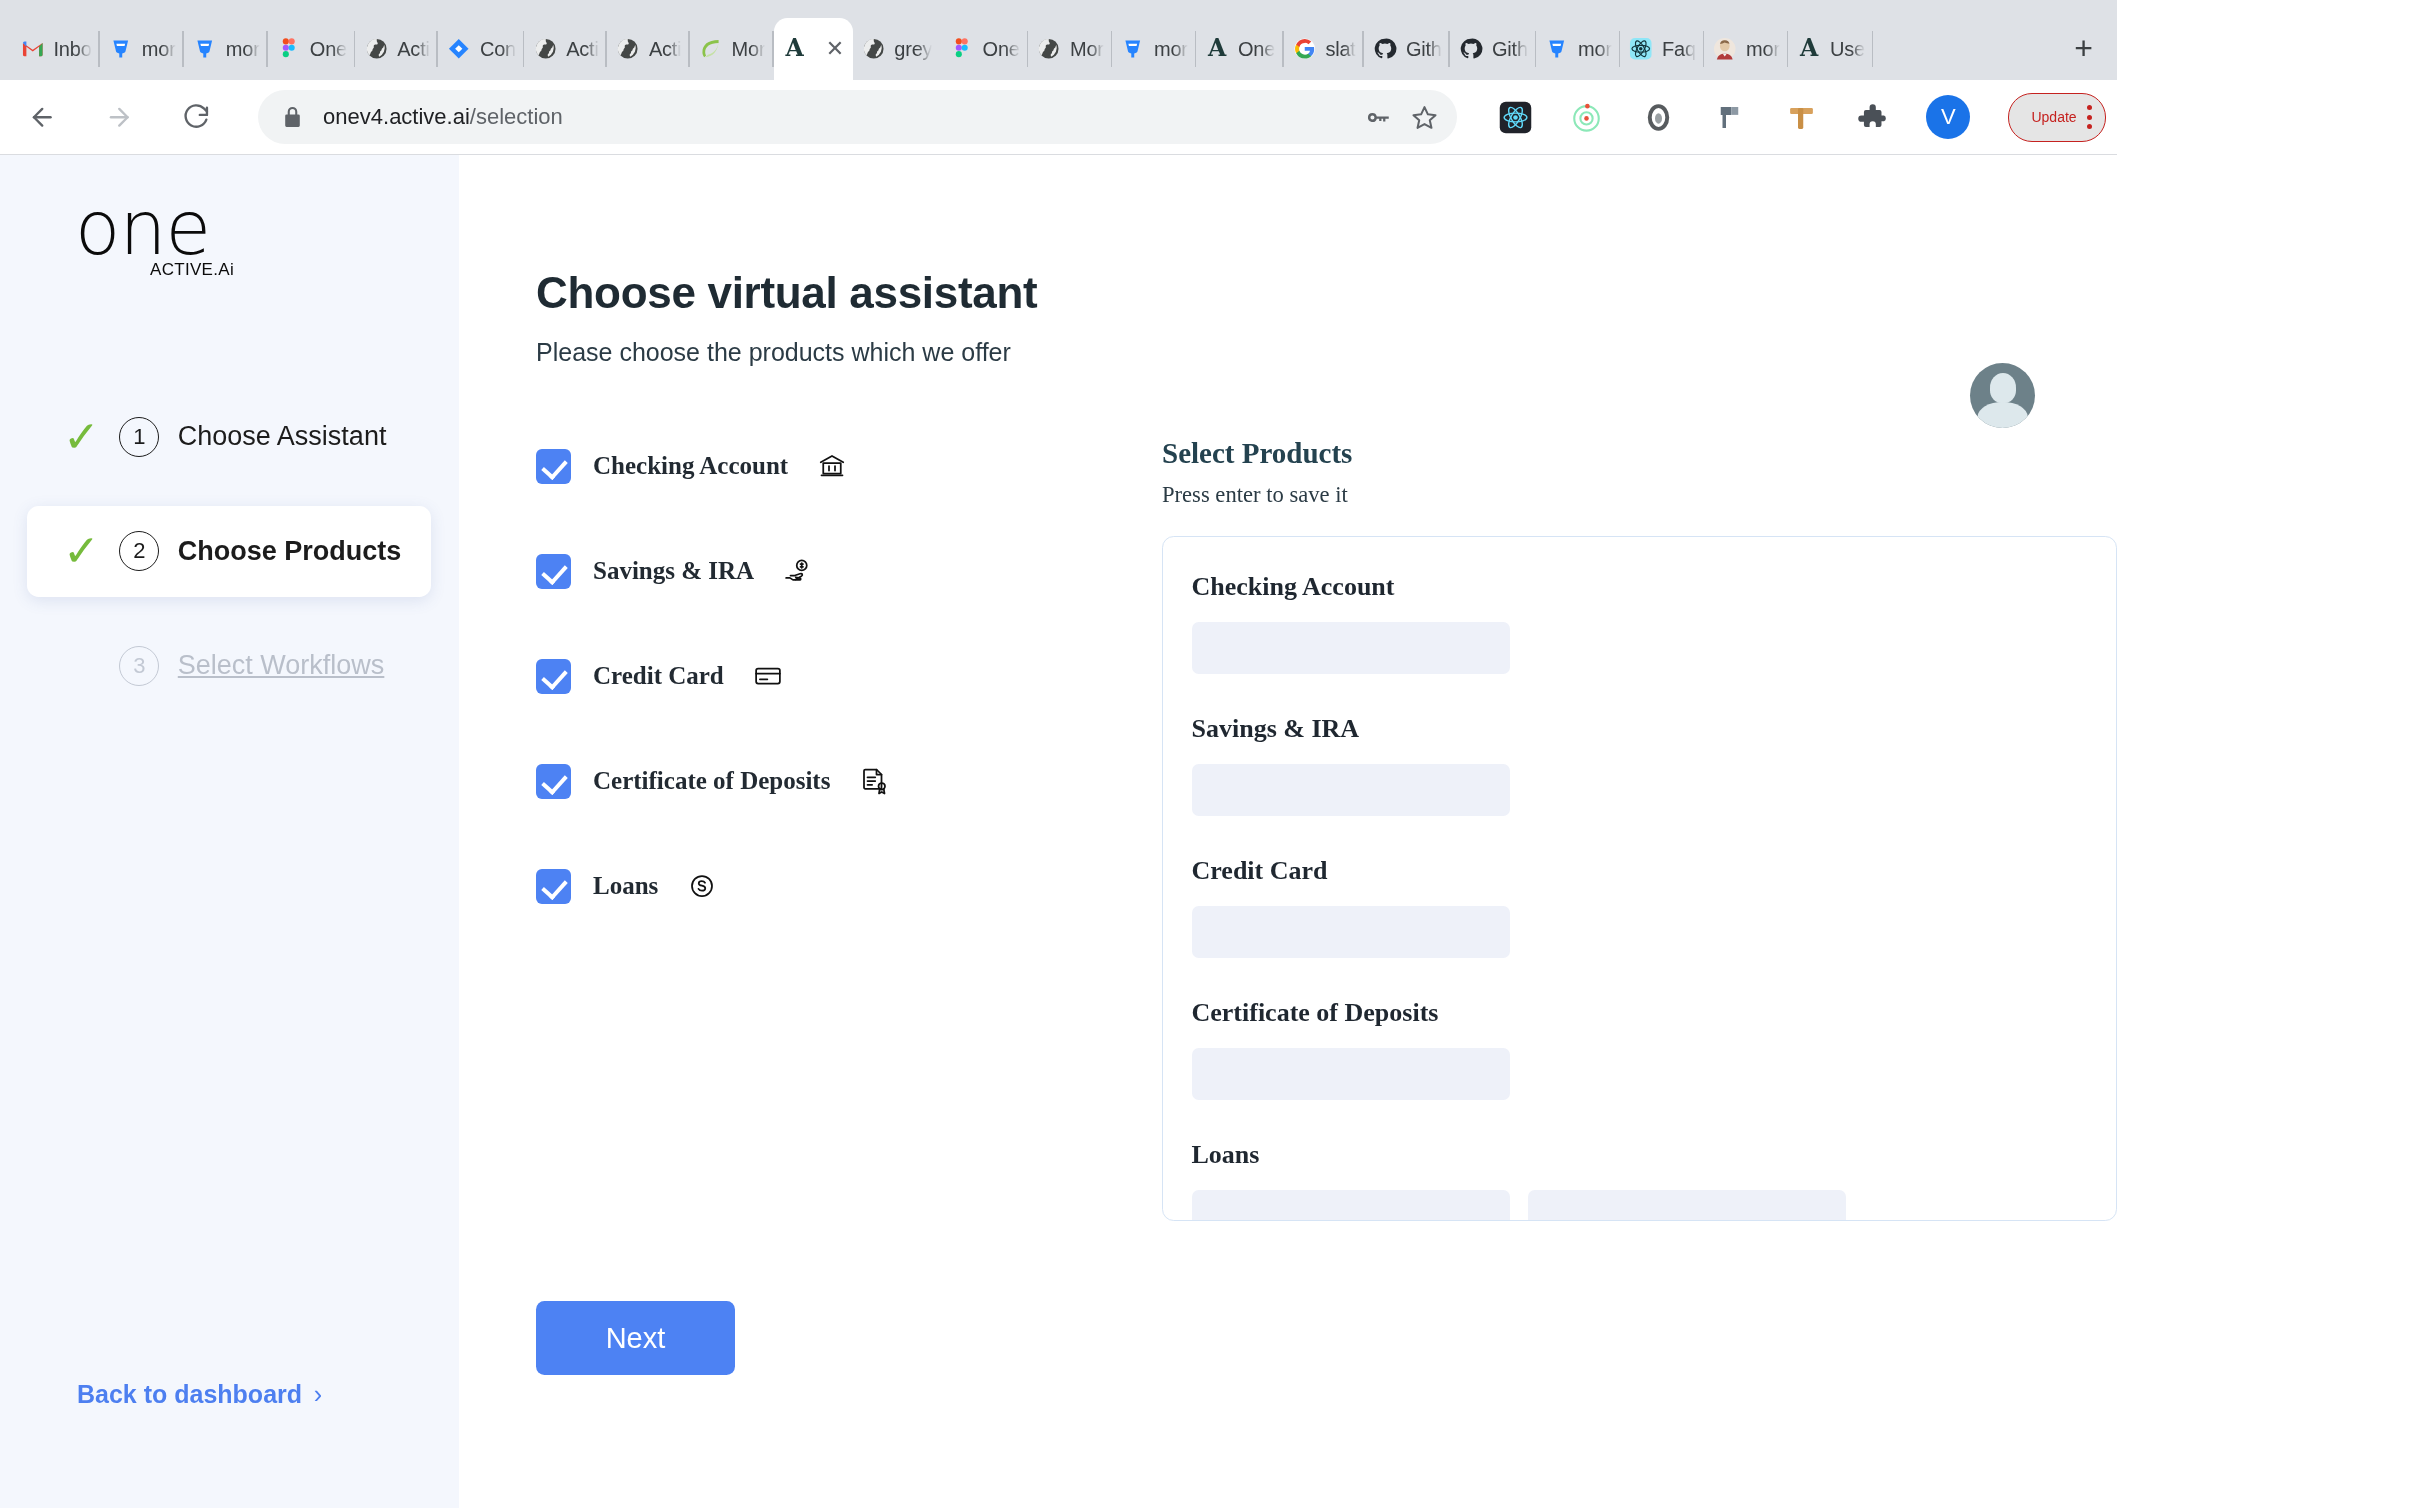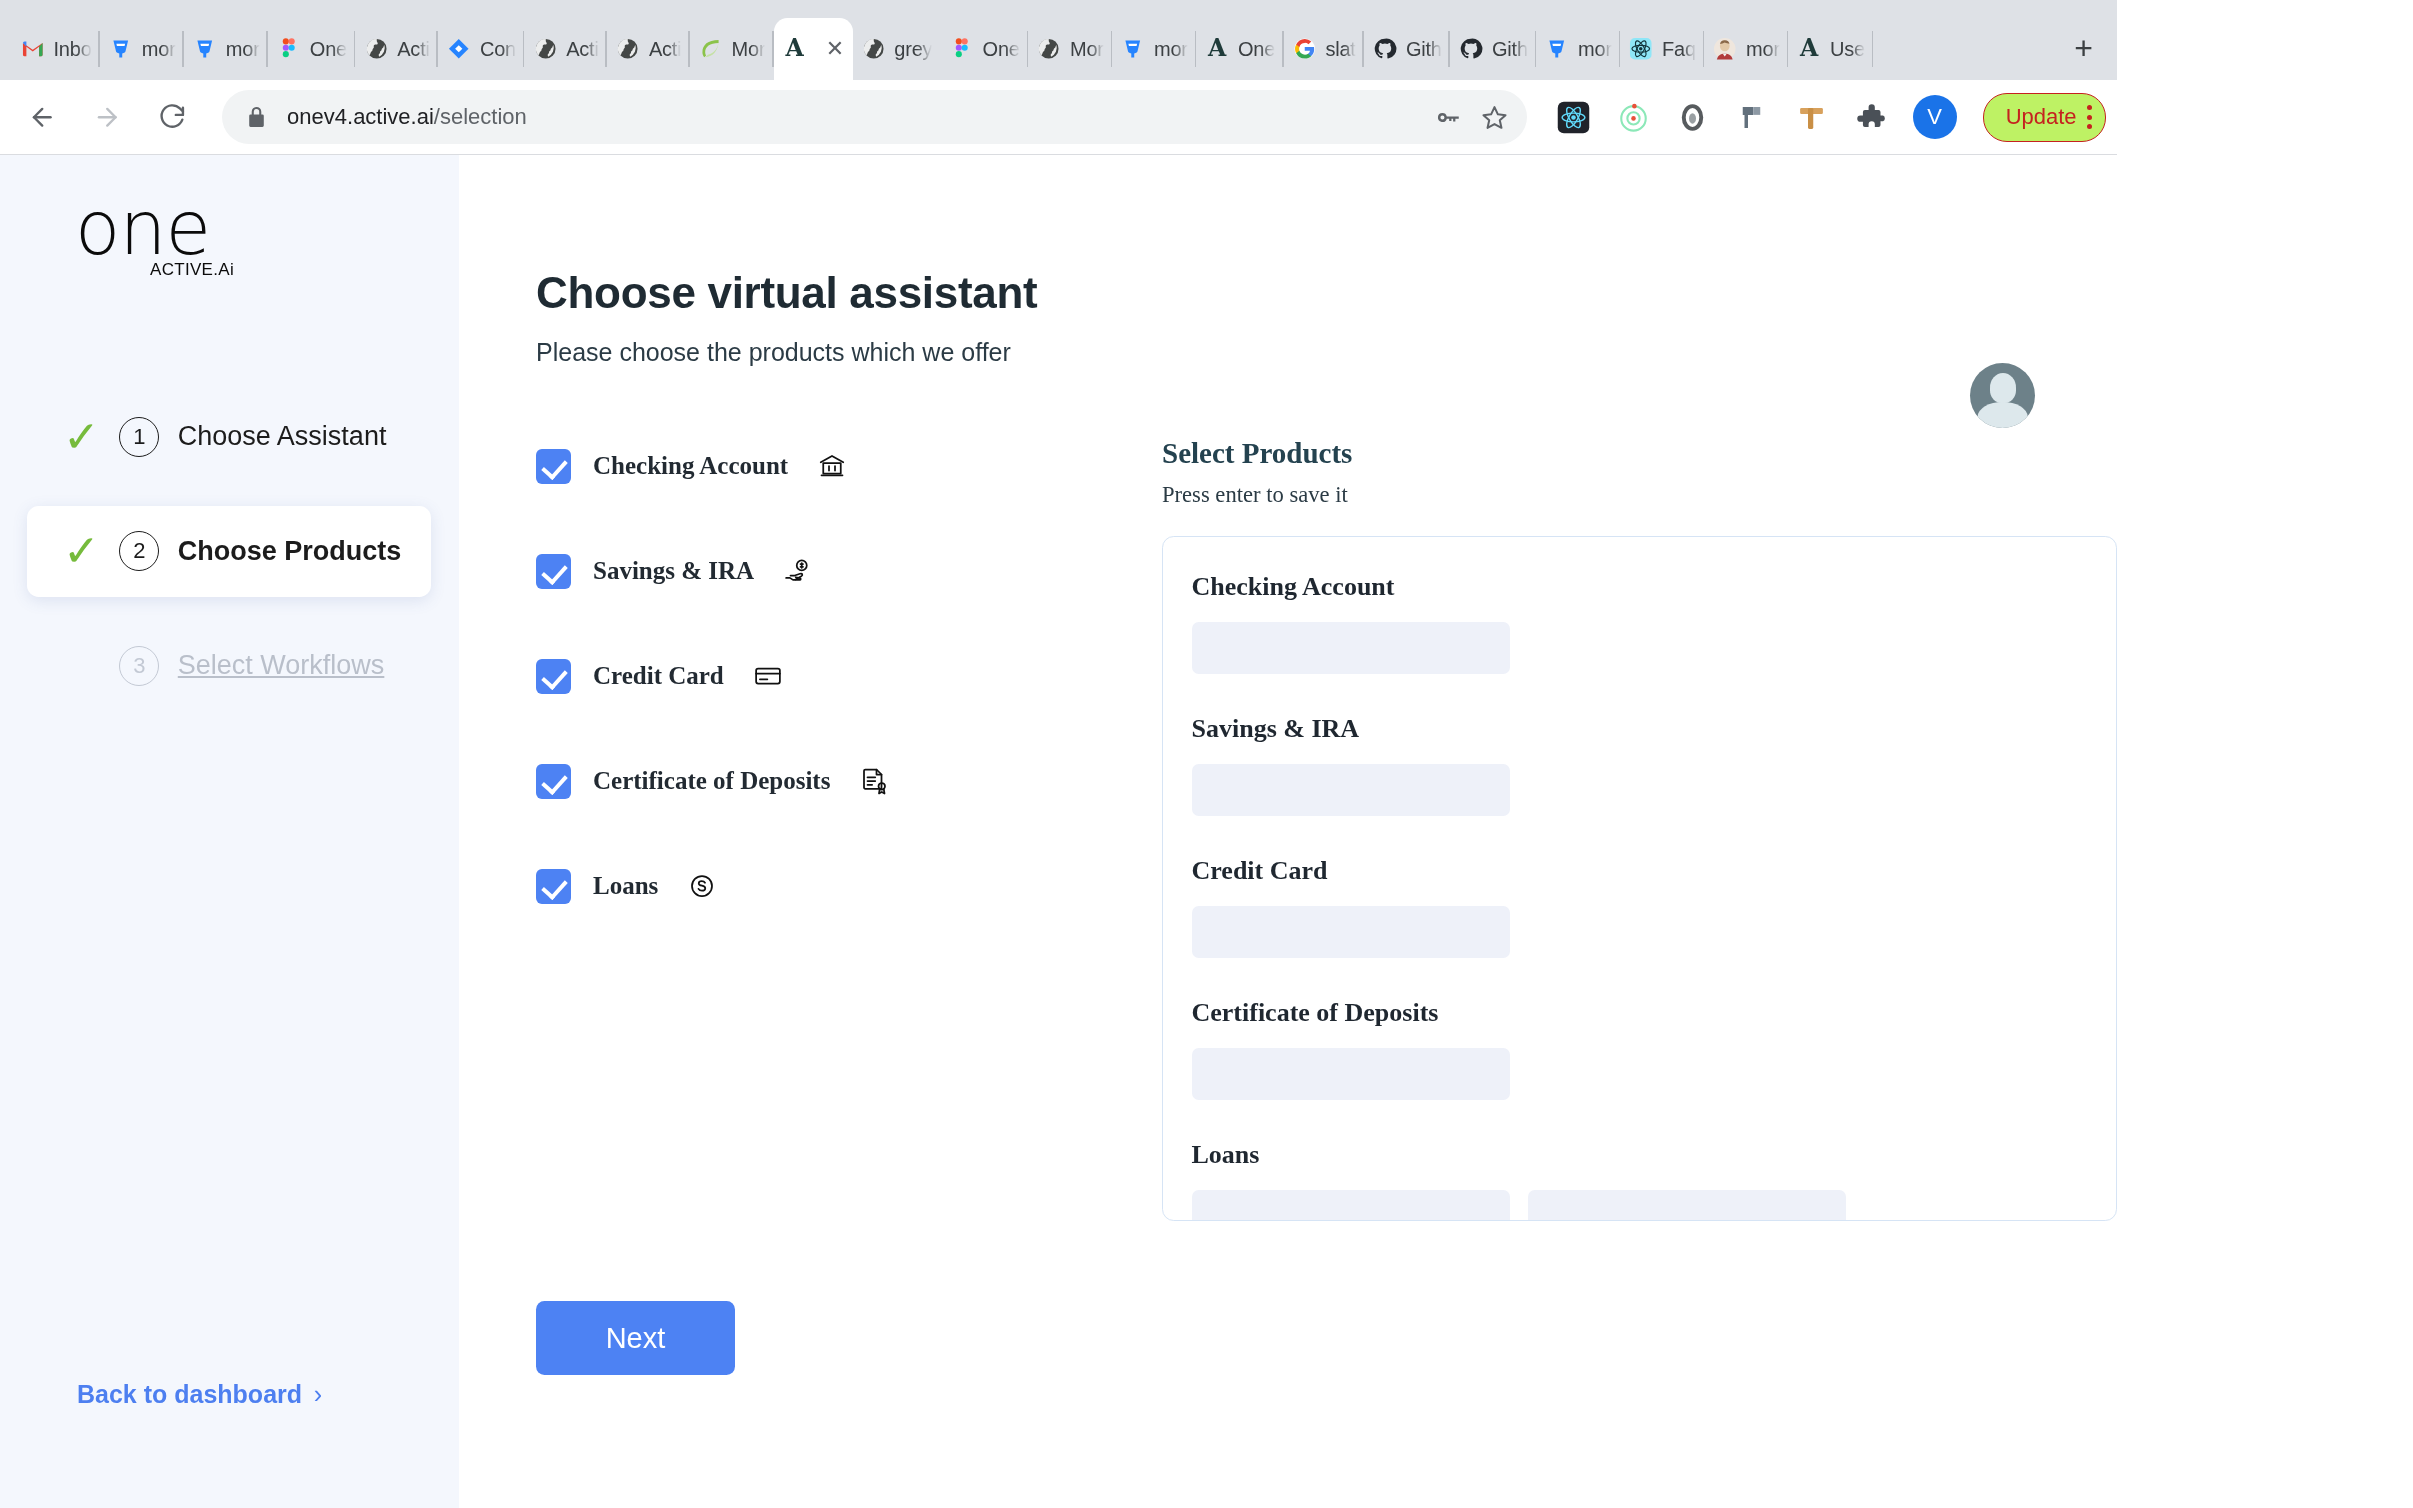--- a/index.html
+++ b/index.html
@@ -76,21 +76,21 @@
     margin: 0 0 8.4px 11.7px;
     border-radius: 50%;
   }
 
   .toolbar {
     height: 75px;
     background: #ffffff;
     display: flex;
     align-items: center;
     padding: 0 11px 0 15px;
-    gap: 11px;
+    gap: 23px;
     flex: 0 0 75px;
     border-bottom: 1.7px solid #dadce0;
   }
   .navbtn {
     width: 54px; height: 54px; border-radius: 50%;
     display: flex; align-items: center; justify-content: center;
     color: #5f6368;
     flex: 0 0 auto;
   }
   .navbtn.disabled { color: #bdc1c6; }
@@ -126,23 +126,23 @@
   .avatar-chip {
     width: 44px; height: 44px; border-radius: 50%;
     background: #1a73e8; color: #fff;
     display: flex; align-items: center; justify-content: center;
     font-size: 22px; flex: 0 0 44px; margin: 0 8.4px;
   }
   .update-btn {
     height: 49px;
     border: 1.7px solid #c5221f;
     border-radius: 24px;
-    background: #bef264;
+    background: #e5e5e5;
     color: #c5221f;
-    font-size: 22px;
+    font-size: 14px;
     display: flex; align-items: center;
     padding: 0 13.4px 0 22px;
     gap: 10px;
     flex: 0 0 auto;
     margin-left: 6.7px;
   }
   .kebab { display: flex; flex-direction: column; gap: 4.2px; align-items: center; }
   .kebab i { width: 5px; height: 5px; border-radius: 50%; background: #c5221f; display: block; }
 
   

